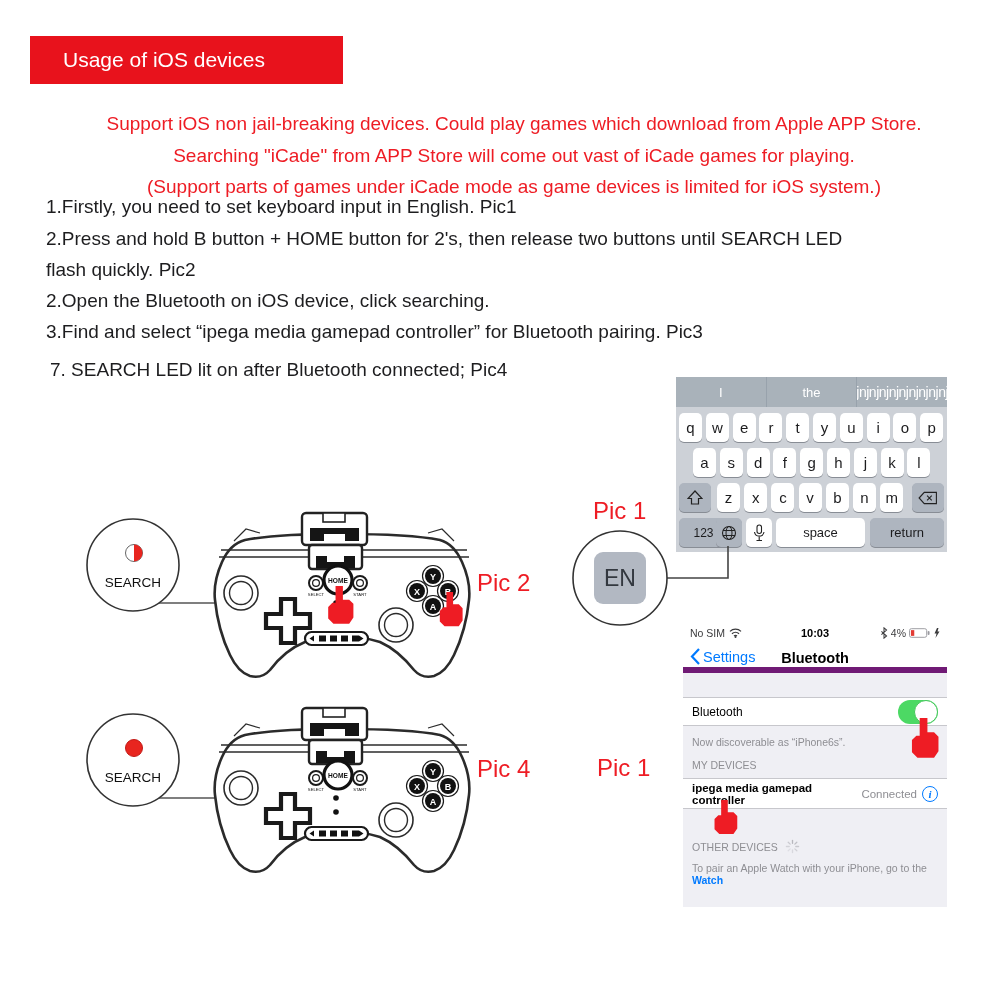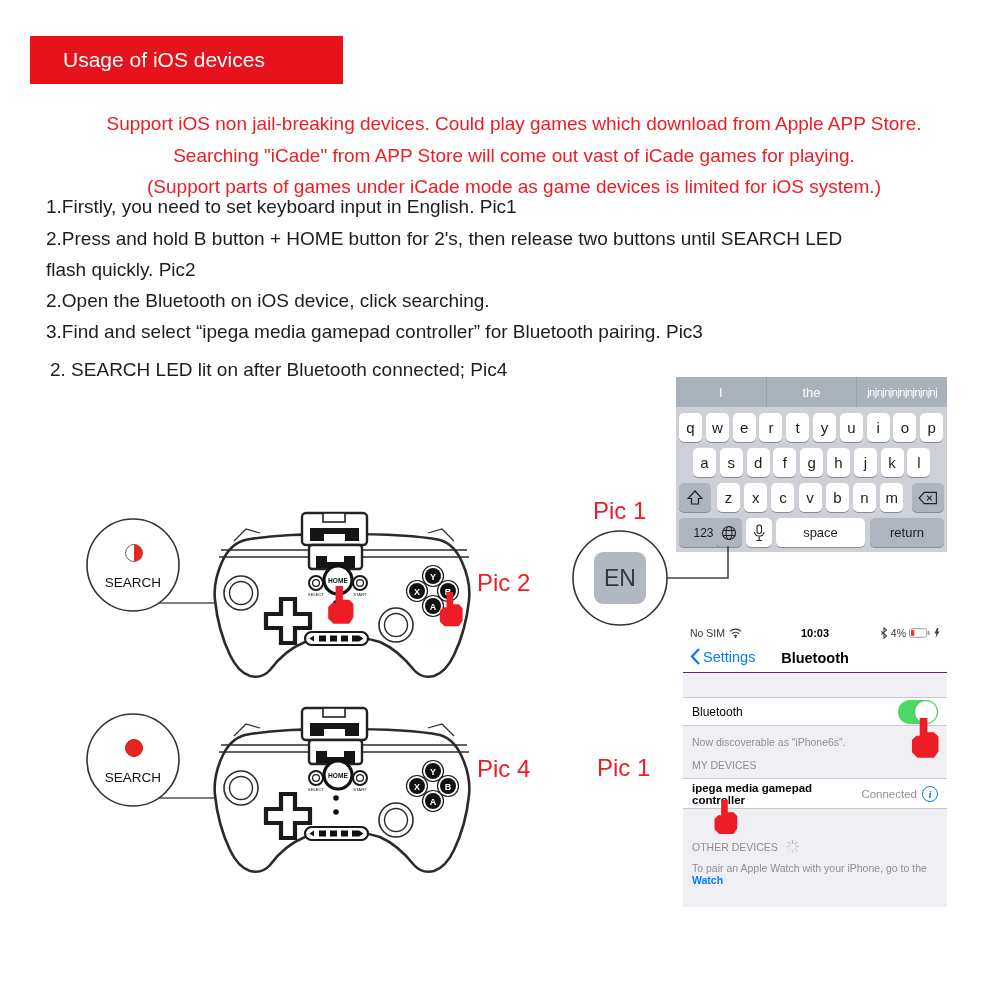--- a/index.html
+++ b/index.html
@@ -20,35 +20,35 @@
 
   
   .piclabel { color:#ee1c24; font-size:24px; }
 
   
   .kbd { left:676px; top:377px; width:271px; height:175px; background:#cdd1d7; }
   .kbd-sugg { position:absolute; left:0; top:0; width:271px; height:30px; background:#a9b2ba; display:flex; }
   .kbd-sugg .cell { flex:1; display:flex; align-items:center; justify-content:center;
                     color:#fff; font-size:13px; overflow:hidden; }
   .kbd-sugg .cell + .cell { border-left:1px solid #98a2ac; }
-  .kbd-sugg .cell:last-child { font-size:11px; letter-spacing:-0.5px; }
+  .kbd-sugg .cell:last-child { font-size:14px; letter-spacing:-0.5px; }
   .key { position:absolute; height:29px; background:#fff; border-radius:5px; box-shadow:0 1px 0 #888d95;
          display:flex; align-items:center; justify-content:center; font-size:15px; color:#1c1c1e; }
   .key.dark { background:#aeb5bf; }
   .key svg { display:block; }
 
   
   .line-svg { pointer-events:none; }
 
   
   .bt { left:683px; top:622px; width:264px; height:286px; background:#fff; font-size:11px; color:#000; }
   .bt-status { position:relative; height:22px; display:flex; align-items:center; padding:0 7px; font-size:10.5px; color:#3b3b3d; }
   .bt-status .time { position:absolute; left:0; right:0; text-align:center; font-weight:bold; font-size:11px; color:#000; }
   .bt-status .right { margin-left:auto; display:flex; align-items:center; gap:3px; }
-  .bt-nav { position:relative; height:29px; border-bottom:1px solid #701a75; }
+  .bt-nav { position:relative; height:29px; border-bottom:6px solid #701a75; }
   .bt-back { position:absolute; left:7px; top:4px; display:flex; align-items:center; gap:3px;
              color:#007aff; font-size:14.5px; }
   .bt-title { position:absolute; left:0; right:0; top:6px; text-align:center; font-weight:bold; font-size:14.5px; }
   .bt-spacer { height:25px; background:#efeff4; border-bottom:1px solid #c7c7cc; }
   .bt-rowwhite { position:relative; background:#fff; display:flex; align-items:center; padding:0 9px; }
   .bt-row-toggle { height:28px; border-bottom:1px solid #c7c7cc; font-size:12px; }
   .bt-gray { background:#efeff4; color:#8e8e93; }
   .bt-gray1 { height:53px; position:relative; border-bottom:1px solid #c7c7cc; }
   .bt-note { position:absolute; left:9px; top:10px; font-size:10.5px; }
   .bt-sect { position:absolute; left:9px; bottom:7px; font-size:10.5px; }
@@ -79,21 +79,21 @@
     <div>Support iOS non jail-breaking devices. Could play games which download from Apple APP Store.</div>
     <div>Searching "iCade" from APP Store will come out vast of iCade games for playing.</div>
     <div>(Support parts of games under iCade mode as game devices is limited for iOS system.)</div>
   </div>
 
   <div class="abs step" style="top:196px">1.Firstly, you need to set keyboard input in English. Pic1</div>
   <div class="abs step" style="top:228px">2.Press and hold B button + HOME button for 2's, then release two buttons until SEARCH LED</div>
   <div class="abs step" style="top:259px">flash quickly. Pic2</div>
   <div class="abs step" style="top:290px">2.Open the Bluetooth on iOS device, click searching.</div>
   <div class="abs step" style="top:321px">3.Find and select “ipega media gamepad controller” for Bluetooth pairing. Pic3</div>
-  <div class="abs step" style="top:359px; left:50px">2. SEARCH LED lit on after Bluetooth connected; Pic4</div>
+  <div class="abs step" style="top:359px; left:50px">7. SEARCH LED lit on after Bluetooth connected; Pic4</div>
 
   <div class="abs kbd">
     <div class="kbd-sugg">
       <div class="cell">I</div>
       <div class="cell">the</div>
       <div class="cell">jnjnjnjnjnjnjnjnjnj</div>
     </div>
 
     <div class="key" style="left:3px;   top:36px; width:23px">q</div>
     <div class="key" style="left:29.8px;top:36px; width:23px">w</div>

